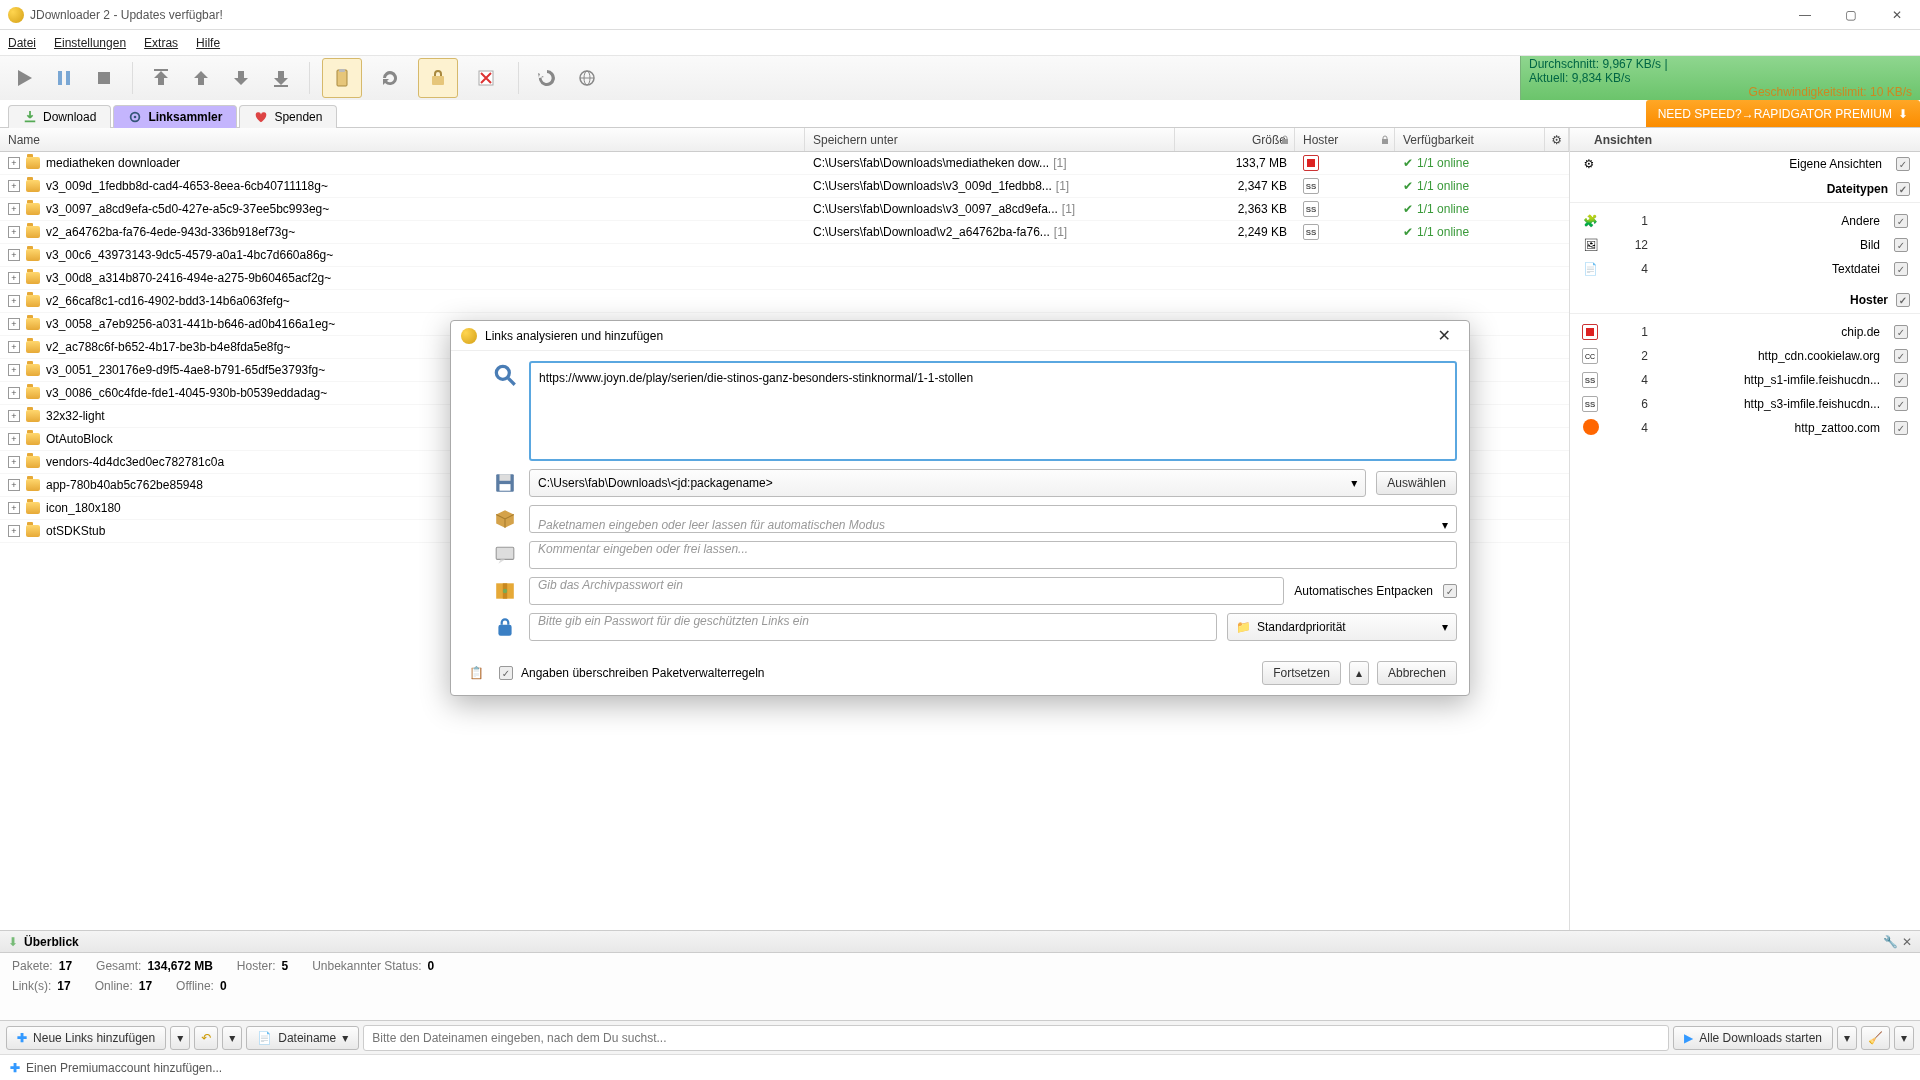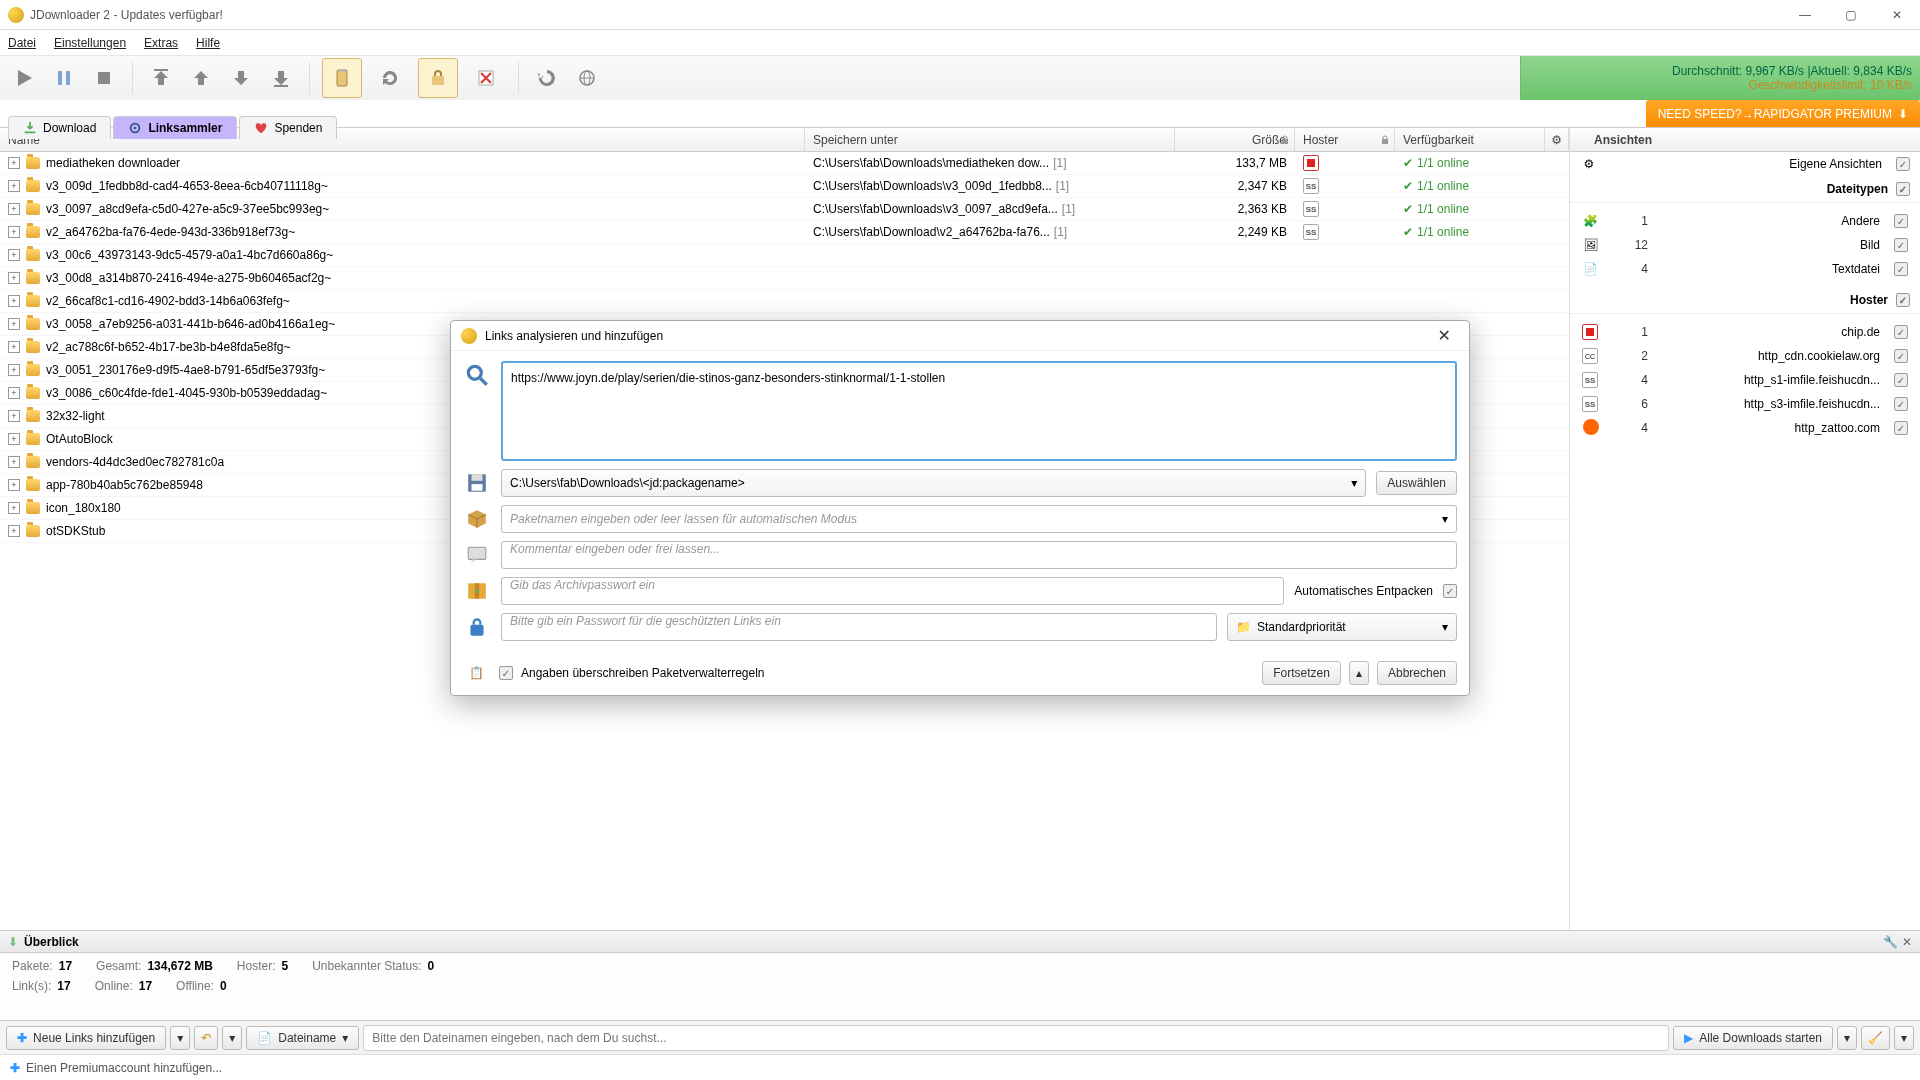--- a/index.html
+++ b/index.html
@@ -13,25 +13,25 @@
 .menubar { height:26px; background:#fff; display:flex; align-items:center; padding-left:8px; gap:18px; border-bottom:1px solid #e6e6e6; }
 .menubar span { color:#222; }
 .menubar span u { text-decoration: underline; }
 
 .toolbar { height:44px; background:#fff; display:flex; align-items:center; padding:0 8px; gap:8px; position:relative; background: linear-gradient(#fafafa,#f0f0f0);}
 .tbtn { width:32px; height:32px; display:flex; align-items:center; justify-content:center; color:#888; border-radius:3px;}
 .tbtn.big { width:40px; height:40px; }
 .tbtn svg { width:20px; height:20px; }
 .divider { width:1px; height:32px; background:#ddd; margin:0 4px; }
 .speedbox { position:absolute; right:0; top:0; height:44px; width:400px; background: linear-gradient(#8fd68f,#6bc46b); border-left:1px solid #7ab37a; padding:4px 8px; font-size:11px; color:#064; display:flex; flex-direction:column; justify-content:center; align-items:flex-end;}
-.speedbox .line1 { display:flex; justify-content:flex-end; width:100%; }
+.speedbox .line1 { display:flex; justify-content:flex-end; width:100%;flex-direction:column; }
 .speedbox .line2 { color:#c82; }
 
 .tabbar { height:28px; background:#fff; display:flex; align-items:flex-end; padding-left:8px; gap:2px; border-bottom:1px solid #ccc; position:relative;}
-.tab { padding:4px 14px; background:#f4f4f4; border:1px solid #ccc; border-bottom:none; border-radius:4px 4px 0 0; display:flex; align-items:center; gap:6px; position:relative; top:12px;}
+.tab { padding:4px 14px; background:#f4f4f4; border:1px solid #ccc; border-bottom:none; border-radius:4px 4px 0 0; display:flex; align-items:center; gap:6px; position:relative; top:1px;}
 .tab.active { background:#c4b5fd; font-weight:600;}
 .tab .ticon { width:14px; height:14px; }
 .tabbar .promo { margin-left:auto; height:27px; padding:0 12px; display:flex; align-items:center; background:linear-gradient(#ffa726,#fb8c00); color:#fff; font-weight:400; font-size:13px; border-radius:3px 3px 0 0;}
 
 .main { display:flex; height: calc(1080px - 30px - 26px - 44px - 28px - 90px - 34px - 26px); background:#fff;}
 .gridwrap { flex:1; display:flex; flex-direction:column; border-right:1px solid #ddd;}
 .ghead { display:flex; background:linear-gradient(#fdfdfd,#efefef); border-bottom:1px solid #ccc; height:24px; align-items:center; font-weight:400; color:#444;}
 .ghead .col { padding:0 8px; border-right:1px solid #ddd; display:flex; align-items:center; height:100%;}
 .col-name { flex:1; min-width:300px; }
 .col-path { width:370px; }
@@ -78,21 +78,21 @@
 .bottombar .right{ margin-left:auto; display:flex; gap:4px;}
 
 .statusbar { height:26px; background:#fff; border-top:1px solid #ddd; display:flex; align-items:center; padding:0 10px; gap:6px; color:#555;}
 
 
 .overlay { position:absolute; inset:0; }
 .dialog { position:absolute; left:450px; top:320px; width:1020px; background:#fff; border:1px solid #aaa; border-radius:4px; box-shadow:0 8px 30px rgba(0,0,0,0.3);}
 .dialog .dtitle{ height:30px; display:flex; align-items:center; padding:0 10px; gap:8px; border-bottom:1px solid #eee;}
 .dialog .dtitle .logo{ width:16px;height:16px;border-radius:50%;background:radial-gradient(circle at 30% 30%, #ffd54f, #d4a017);}
 .dialog .dtitle .x{ margin-left:auto; font-size:16px; color:#333; padding:4px 8px;}
-.dialog .dbody{ padding:10px 12px; display:flex; flex-direction:column; gap:8px;}
+.dialog .dbody{ padding:10px 12px; display:flex; flex-direction:column; gap:8px;margin-left:28px;}
 .drow{ display:flex; align-items:center; gap:10px;}
 .dicon{ width:28px; height:28px; display:flex; align-items:center; justify-content:center;}
 .urlbox{ flex:1; height:100px; border:2px solid #5aa7e0; border-radius:3px; padding:8px; background:#fff; resize:none; font-family:inherit; outline:none;}
 .dinput{ flex:1; height:28px; border:1px solid #bbb; border-radius:3px; padding:0 8px; background:#fff;}
 .dinput.combo{ background:linear-gradient(#fdfdfd,#f2f2f2);}
 .dselect{ width:230px; height:28px; border:1px solid #bbb; border-radius:3px; background:linear-gradient(#fdfdfd,#f0f0f0); display:flex; align-items:center; padding:0 8px; gap:6px;}
 .dialog .dbtns{ display:flex; align-items:center; padding:8px 12px; gap:8px;}
 .dialog .dbtns .spacer{flex:1;}
 .placeholder{ color:#999; font-style:italic;}
 
@@ -752,21 +752,21 @@
             <span>Auswählen</span>
           </div>
       </div>
       <div class="drow">
         <div class="dicon">
             <svg viewBox="0 0 20 20" width="22" height="22">
               <path d="M2 6l8-4 8 4v8l-8 4-8-4z" fill="#d4a24a"></path>
               <path d="M2 6l8 4 8-4M10 10v8" stroke="#a67c2e" fill="none"></path>
             </svg>
           </div>
-        <div class="dinput" style="display:flex;align-items:center;justify-content:space-between;">
+        <div class="dinput" style="display:flex;align-items:flex-end;justify-content:space-between;">
           <span class="placeholder">Paketnamen eingeben oder leer lassen für automatischen Modus</span>
           <span>▾</span>
         </div>
       </div>
       <div class="drow">
         <div class="dicon">
             <svg viewBox="0 0 20 20" width="22" height="22">
               <rect x="2" y="3" width="16" height="11" rx="1" fill="#ddd" stroke="#999"></rect>
               <path d="M6 14l-2 4 6-4" fill="#ddd"></path>
             </svg>

